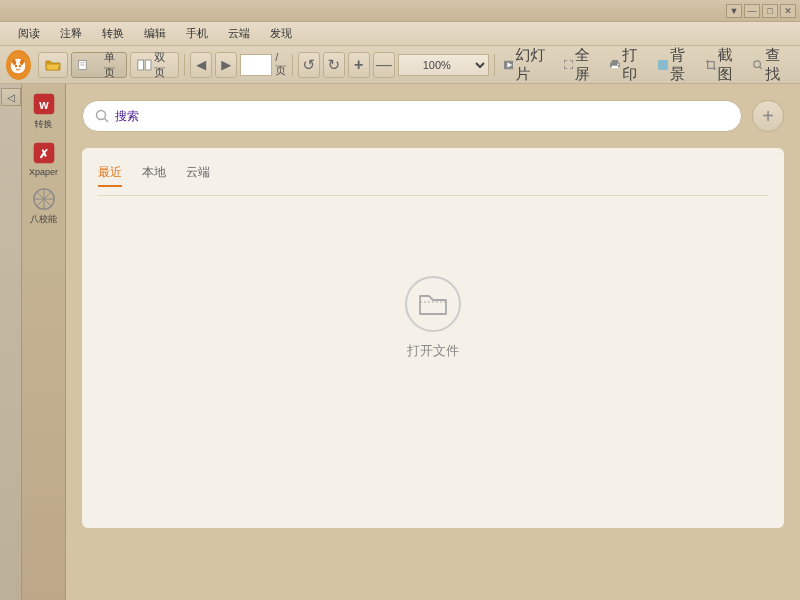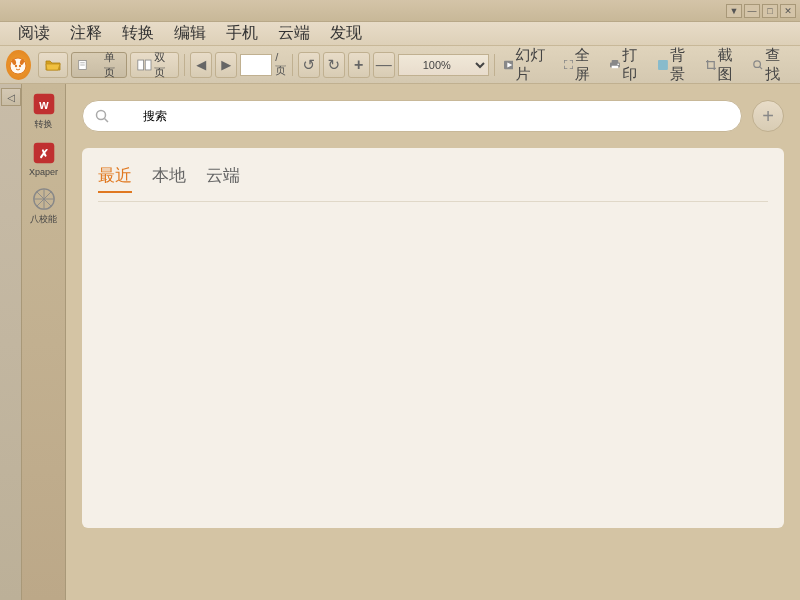--- a/index.html
+++ b/index.html
@@ -40,21 +40,21 @@
     #menu-bar {
       height: 24px;
       background: linear-gradient(to bottom, #e8dcc8, #ddd0b8);
       display: flex;
       align-items: center;
       padding: 0 8px;
       border-bottom: 1px solid #c8b898;
     }
     .menu-item {
       padding: 2px 10px;
-      font-size: 16px;
+      font-size: 11px;
       color: #333;
       cursor: pointer;
     }
 
     
     #toolbar {
       height: 38px;
       background: linear-gradient(to bottom, #e0d4bc, #d4c8b0);
       display: flex;
       align-items: center;
@@ -222,21 +222,21 @@
       min-height: 380px;
     }
     #tabs-row {
       display: flex;
       gap: 20px;
       margin-bottom: 20px;
       border-bottom: 1px solid #e0d8c8;
       padding-bottom: 8px;
     }
     .tab-item {
-      font-size: 17px;
+      font-size: 12px;
       color: #666;
       cursor: pointer;
       padding-bottom: 4px;
     }
     .tab-item.active {
       color: #e07820;
       border-bottom: 2px solid #e07820;
     }
 
     
@@ -447,31 +447,40 @@
   </div>
 
   <div id="content-area">
 
     <div id="search-row">
       <div id="search-box">
         <svg width="14" height="14" viewBox="0 0 14 14">
           <circle cx="6" cy="6" r="4.5" stroke="#aaa" stroke-width="1.5" fill="none"></circle>
           <line x1="9.5" y1="9.5" x2="13" y2="13" stroke="#aaa" stroke-width="1.5"></line>
         </svg>
-        <span style="color:#000000;margin-left:28px;">搜索</span>
+        <span style="color:#4c1d95;">搜索</span>
       </div>
       <div id="add-btn">
         <span style="font-size:20px; color:#888; line-height:1;">+</span>
       </div>
     </div>
 
     <div id="file-panel">
 
       <div id="tabs-row">
         <div class="tab-item active">最近</div>
         <div class="tab-item">本地</div>
         <div class="tab-item">云端</div>
       </div>
 
+      <div id="empty-state">
+        <div class="folder-icon-big">
+          <svg width="32" height="32" viewBox="0 0 32 32">
+            <path d="M3 8 L3 26 L29 26 L29 12 L16 12 L12 8 Z" fill="none" stroke="#aaa" stroke-width="1.8" stroke-linejoin="round"></path>
+            <path d="M3 14 L29 14" stroke="#aaa" stroke-width="1" stroke-dasharray="2"></path>
+          </svg>
+        </div>
+        <span class="empty-label">打开文件</span>
+      </div>
 
     </div>
   </div>
 </div>
 
 </body></html>

